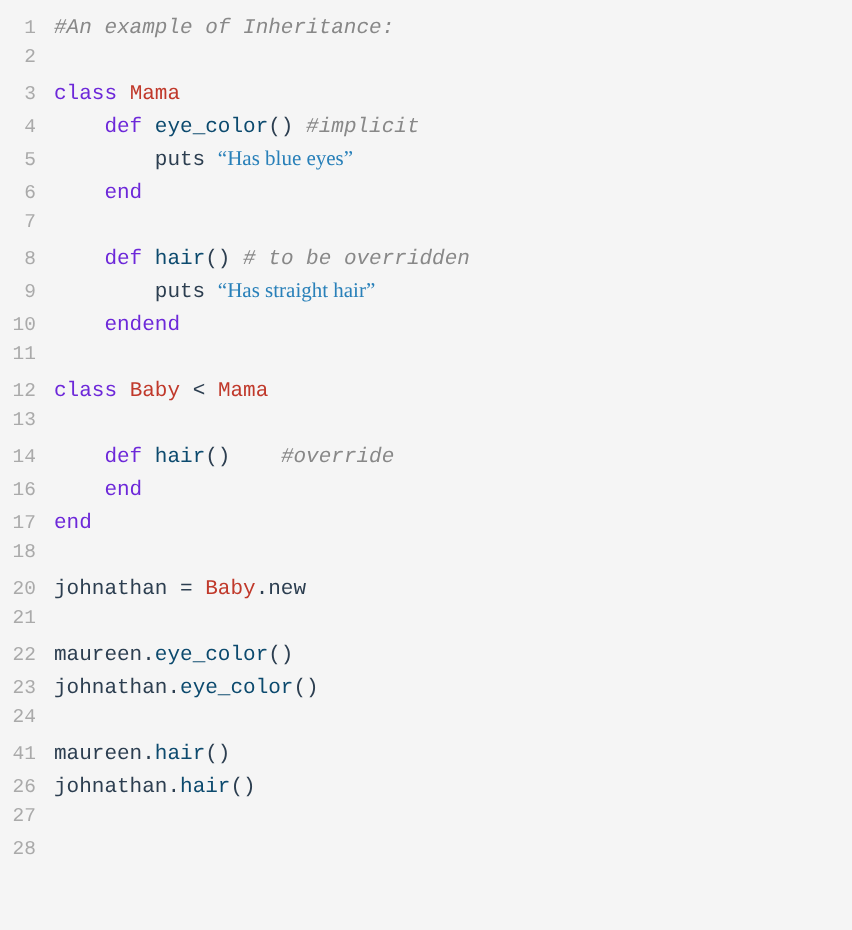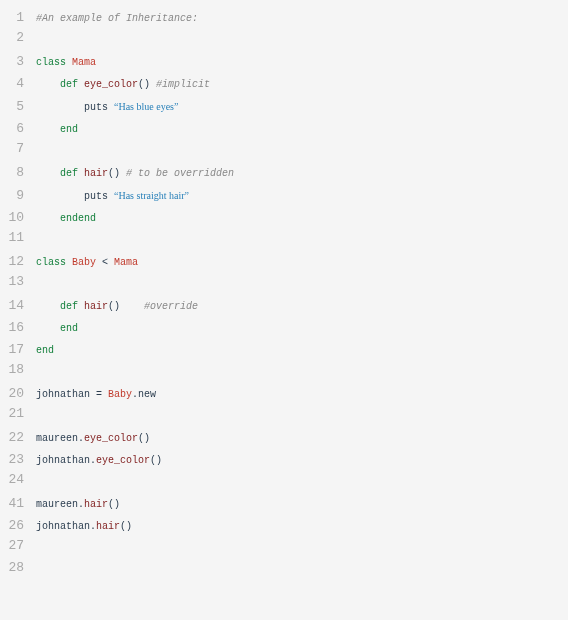--- a/index.html
+++ b/index.html
@@ -36,29 +36,29 @@
       text-align: right;
       padding-right: 12px;
       color: #aaaaaa;
       user-select: none;
       font-size: 13px;
     }
 
     .line-content {
       flex: 1;
       white-space: pre;
-      font-size: 10px;
+      font-size: 14px;
       line-height: 22px;
     }
 
     
     .c-comment { color: #888888; font-style: italic; }
-    .c-keyword { color: #15803d; } 
+    .c-keyword { color: #6d28d9; } 
     .c-classname { color: #c0392b; } 
-    .c-method { color: #7f1d1d; } 
+    .c-method { color: #0c4a6e; } 
     .c-string { color: #2980b9; font-family: Liberation Serif, serif; } 
     .c-default { color: #2c3e50; }
     .c-classref { color: #c0392b; }
   </style>
 </head>
 <body>
 
 <div class="code-container">
     <div class="code-line">
       <span class="line-number">1</span>

